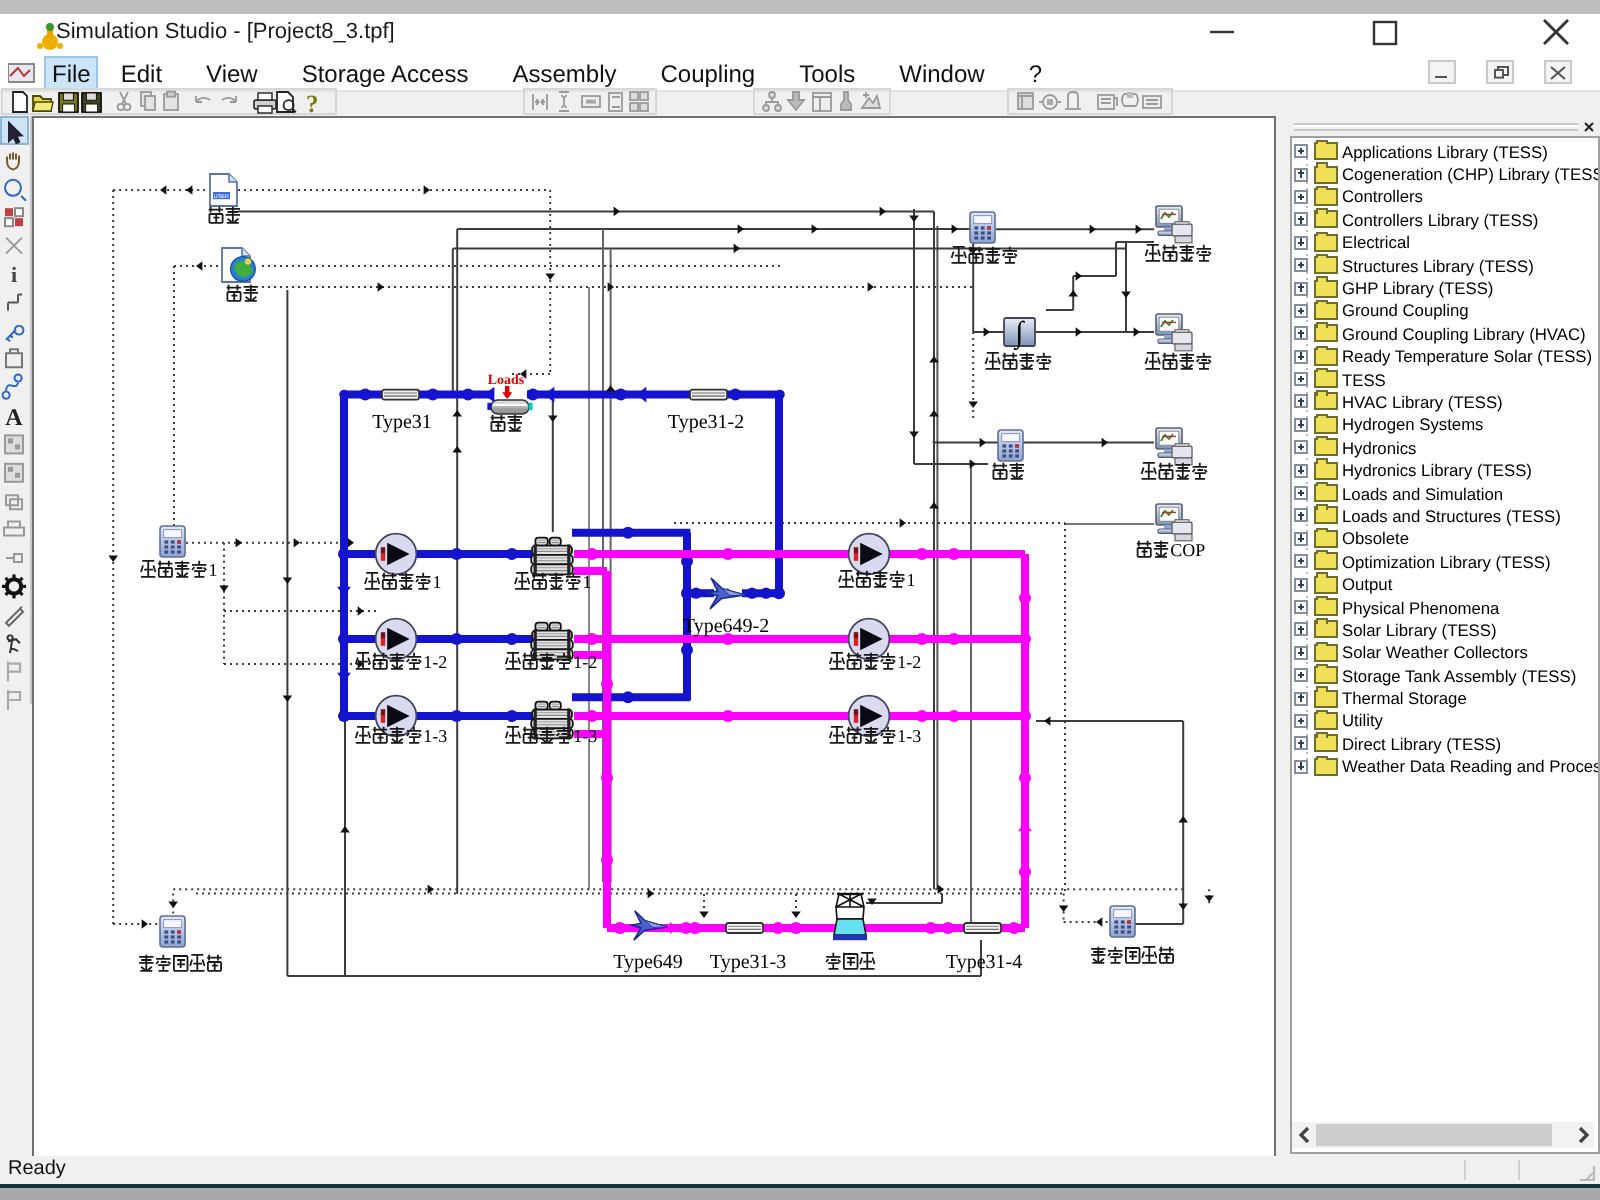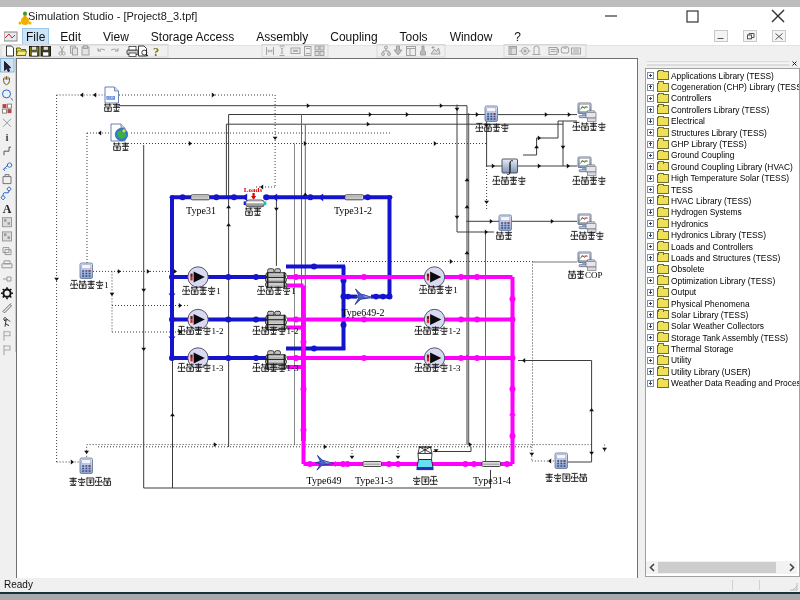--- a/index.html
+++ b/index.html
@@ -923,21 +923,21 @@
         <span>Ground Coupling</span>
       </div>
       <div class="treerow">
         <span class="plus"></span>
         <span class="fold"></span>
         <span>Ground Coupling Library (HVAC)</span>
       </div>
       <div class="treerow">
         <span class="plus"></span>
         <span class="fold"></span>
-        <span>High Temperature Solar (TESS)</span>
+        <span>Ready Temperature Solar (TESS)</span>
       </div>
       <div class="treerow">
         <span class="plus"></span>
         <span class="fold"></span>
         <span>TESS</span>
       </div>
       <div class="treerow">
         <span class="plus"></span>
         <span class="fold"></span>
         <span>HVAC Library (TESS)</span>
@@ -953,21 +953,21 @@
         <span>Hydronics</span>
       </div>
       <div class="treerow">
         <span class="plus"></span>
         <span class="fold"></span>
         <span>Hydronics Library (TESS)</span>
       </div>
       <div class="treerow">
         <span class="plus"></span>
         <span class="fold"></span>
-        <span>Loads and Controllers</span>
+        <span>Loads and Simulation</span>
       </div>
       <div class="treerow">
         <span class="plus"></span>
         <span class="fold"></span>
         <span>Loads and Structures (TESS)</span>
       </div>
       <div class="treerow">
         <span class="plus"></span>
         <span class="fold"></span>
         <span>Obsolete</span>
@@ -1008,21 +1008,21 @@
         <span>Thermal Storage</span>
       </div>
       <div class="treerow">
         <span class="plus"></span>
         <span class="fold"></span>
         <span>Utility</span>
       </div>
       <div class="treerow">
         <span class="plus"></span>
         <span class="fold"></span>
-        <span>Utility Library (USER)</span>
+        <span>Direct Library (TESS)</span>
       </div>
       <div class="treerow">
         <span class="plus"></span>
         <span class="fold"></span>
         <span>Weather Data Reading and Process</span>
       </div>
     </div>
     <div style="position:absolute;left:0px;top:492px;width:151px;height:13px;background:#f2f2f2;">
       <svg width="9" height="13" style="position:absolute;left:2px;top:0">
         <path d="M6,3 L2.5,6.5 L6,10" stroke="#444" stroke-width="1.6" fill="none"></path>

